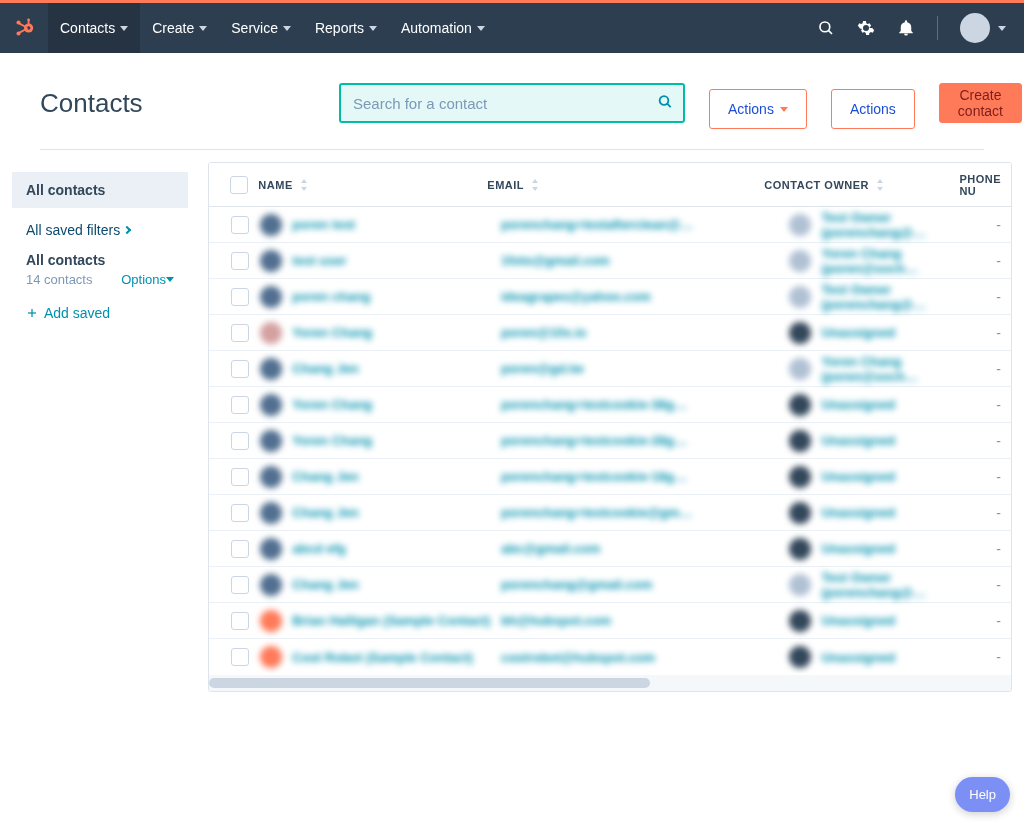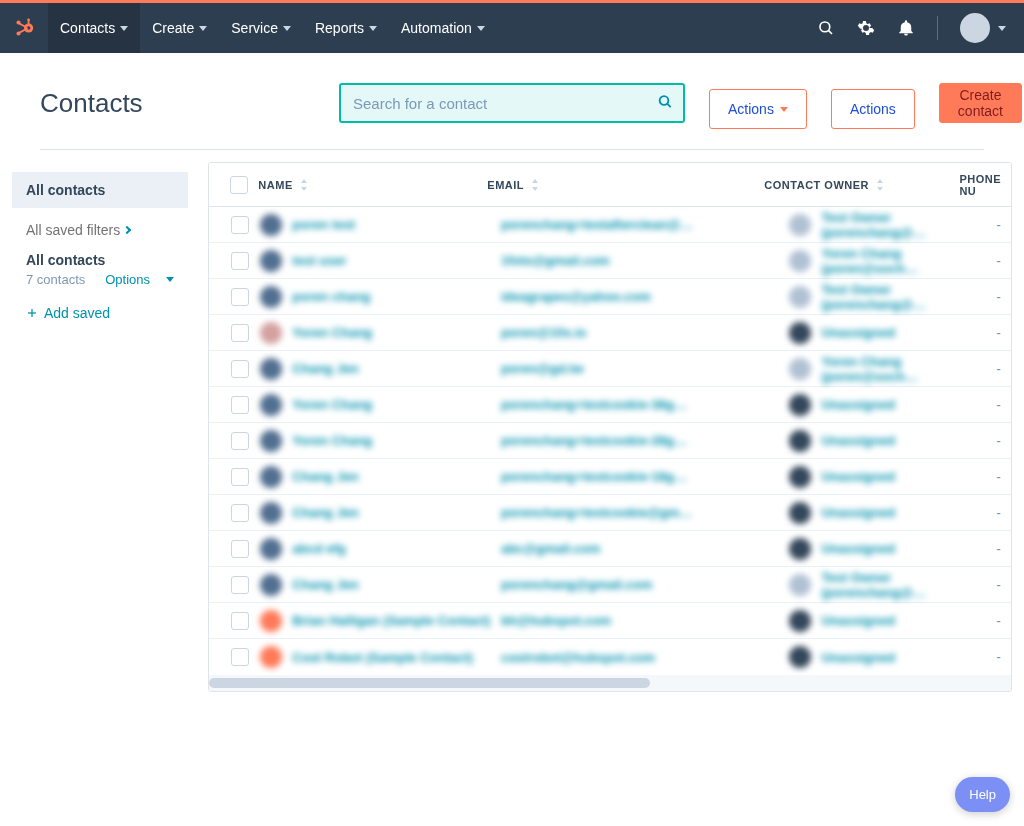--- a/index.html
+++ b/index.html
@@ -28,24 +28,24 @@
 .btn-outline { border-color: #ff7a59; color: #1d4ed8; margin-top: 12px; }
 .btn-primary { background: #ff7a59; border-color: #ff7a59; color: #7f1d1d; }
 
 .hr { height: 1px; background: #dfe3eb; margin: 0 40px; }
 
 .content { display: flex; padding: 12px 12px 24px; gap: 20px; align-items:flex-start; }
 
 .sidebar { width: 176px; padding-top: 10px; }
 .side-item { padding: 10px 14px; font-size: 14px; }
 .side-item.active { background: #eaf0f6; font-weight: 600; color:#33475b; margin-bottom:6px; }
-.side-link { color: #737373; display:flex; align-items:center; gap:4px; cursor:pointer; padding: 8px 14px; }
+.side-link { color: #0c4a6e; display:flex; align-items:center; gap:4px; cursor:pointer; padding: 8px 14px; }
 .side-sub { padding: 6px 14px 2px; font-weight:600; font-size:14px; }
 .side-meta-row { display:flex; align-items:center; padding: 2px 14px 8px; font-size:13px; color:#7c98b6; }
-.options-link { margin-left:auto; color:#0091ae; display:flex; align-items:center; gap:16px; cursor:pointer; font-size:13px; }
+.options-link { margin-left:auto; color:#0091ae; display:flex; align-items:center; gap:0; cursor:pointer; font-size:13px; }
 .add-filter { color:#0091ae; display:flex; align-items:center; gap:6px; padding: 10px 14px; cursor:pointer; }
 
 .table-wrap { flex:1; border: 1px solid #dfe3eb; border-radius: 3px; overflow:hidden; }
 .thead { display:flex; align-items:center; height:44px; border-bottom:1px solid #dfe3eb; background:#fff; padding: 0 10px; font-size:11px; font-weight:600; color:#33475b; letter-spacing: .5px; }
 .th { display:flex; align-items:flex-end; gap:6px; text-transform:uppercase; }
 .col-check { width: 44px; display:flex; justify-content:center; }
 .col-name { width: 256px; }
 .col-email { width: 256px; }
 .col-owner { width: 218px; margin-left: 48px; }
 .col-phone { flex:1; }
@@ -161,21 +161,21 @@
 
 <div class="content">
   <aside class="sidebar">
     <div class="side-item active">All contacts</div>
     <div class="side-link">
       <span>All saved filters</span>
       <span class="chev-right"></span>
     </div>
     <div class="side-sub">All contacts</div>
     <div class="side-meta-row">
-      <span>7 contacts</span>
+      <span>14 contacts</span>
       <span class="options-link">
         <span>Options</span>
         <span class="caret" style="border-top-color:#0091ae"></span>
       </span>
     </div>
     <div class="add-filter">
       <svg width="12" height="12" viewBox="0 0 24 24" fill="none" stroke="#0091ae" stroke-width="2.5">
           <line x1="12" y1="4" x2="12" y2="20"></line>
           <line x1="4" y1="12" x2="20" y2="12"></line>
         </svg>

